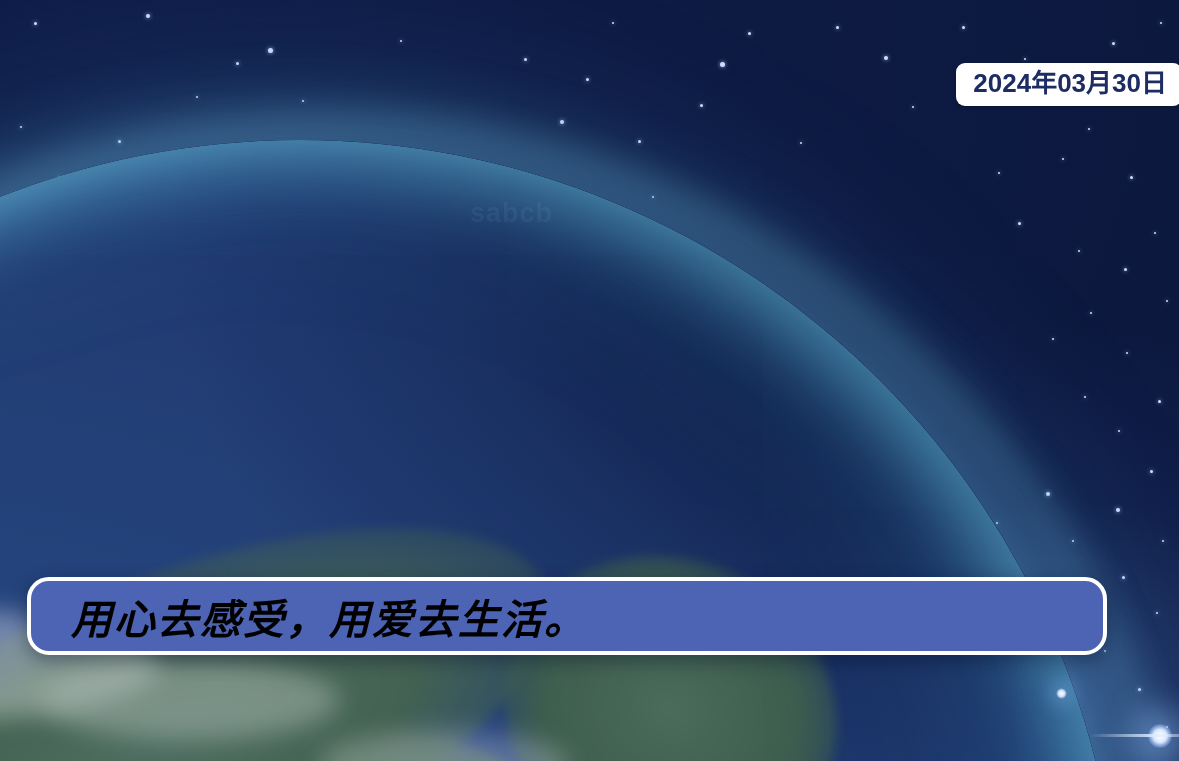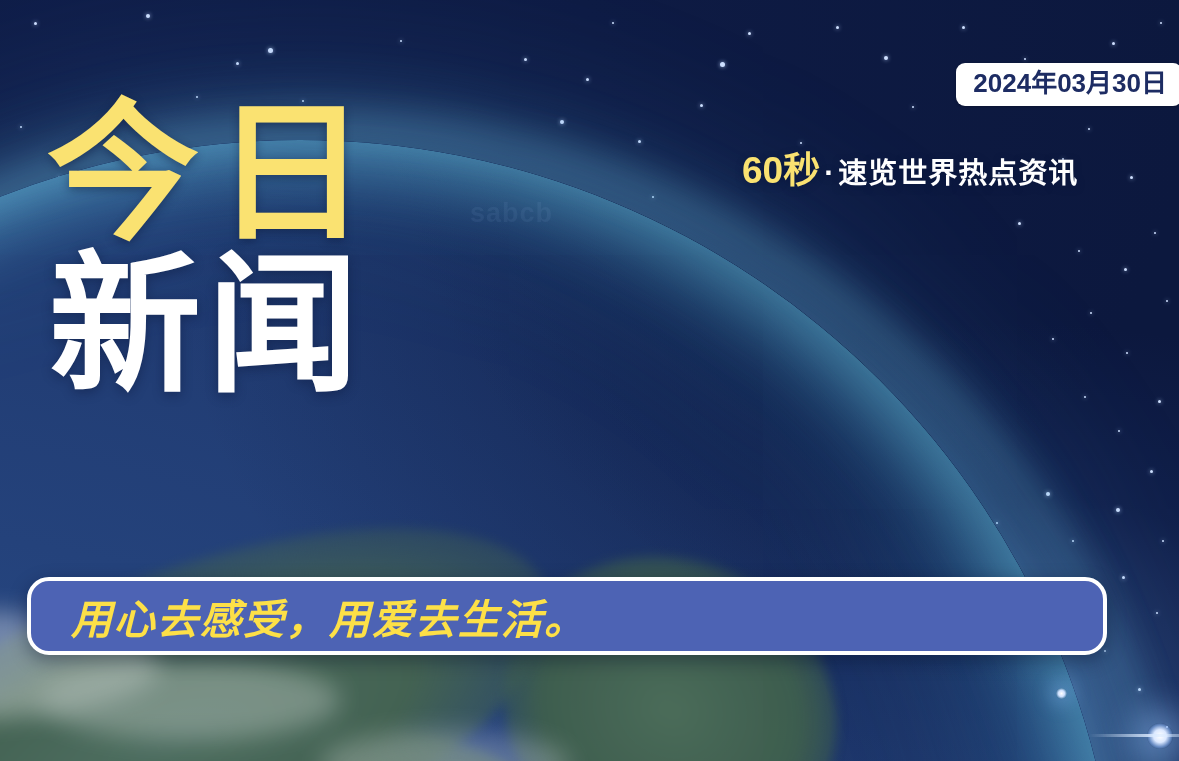--- a/index.html
+++ b/index.html
@@ -209,21 +209,21 @@
     position:absolute;left:27px;top:577px;
     width:1080px;height:78px;
     box-sizing:border-box;
     background:#4d63b4;
     border:4px solid #ffffff;
     border-radius:22px;
     display:flex;align-items:center;
     box-shadow:0 6px 18px rgba(5,14,40,.38);
   }
   .banner .motto{
-    color:#fde047;
+    color:#000000;
     font-size:41px;font-weight:800;font-style:italic;
     letter-spacing:2px;
     margin-left:40px;
     white-space:nowrap;
   }
 </style>
 </head>
 <body>
 
 <div class="stage">
@@ -346,28 +346,21 @@
 
   <div class="bigstar"></div>
   <div class="bigstar2"></div>
 
   <div class="content">
 
     <div class="watermark">sabcb</div>
 
     <div class="date-pill">2024年03月30日</div>
 
-    <div class="headline">
-      <span class="l1">今日</span>
-      <span class="l2">新闻</span>
-    </div>
-
-    <div class="tagline">
-      <span class="sec">60秒</span><span class="dot">·</span><span class="txt">速览世界热点资讯</span>
-    </div>
+
 
 
     <div class="banner">
       <span class="motto">用心去感受，用爱去生活。</span>
     </div>
 
   </div>
 </div>
 
 </body></html>

